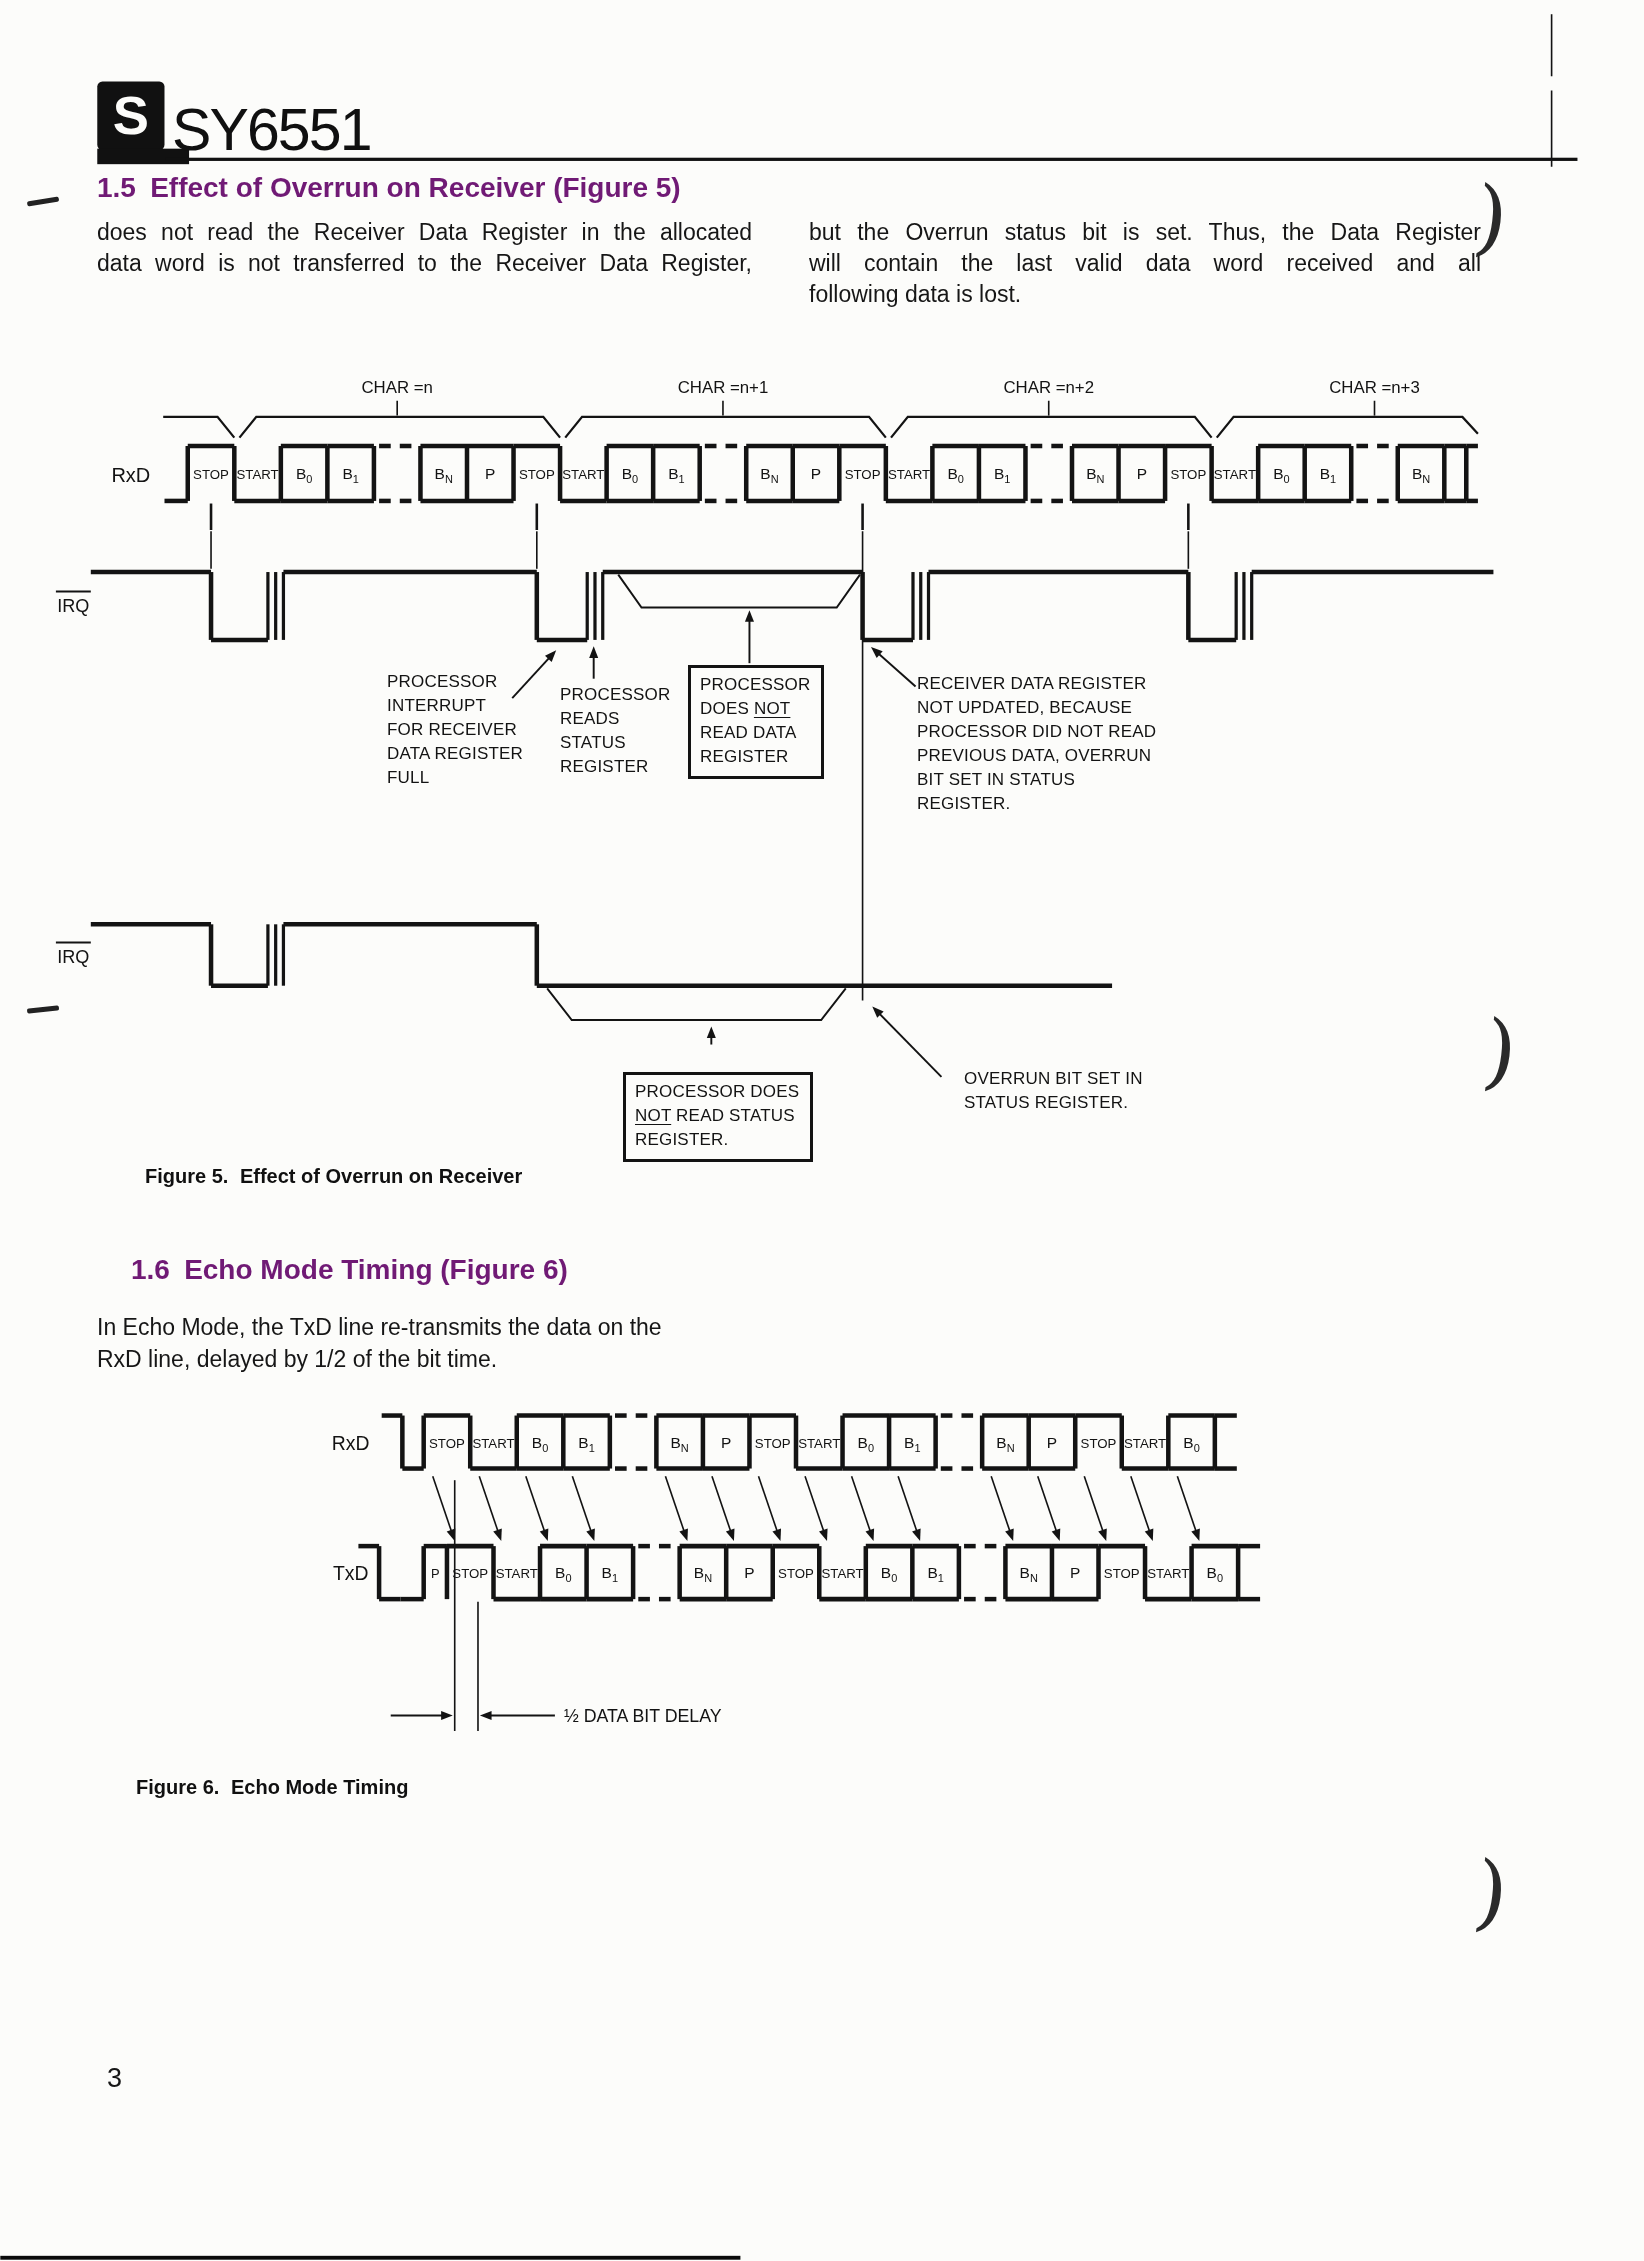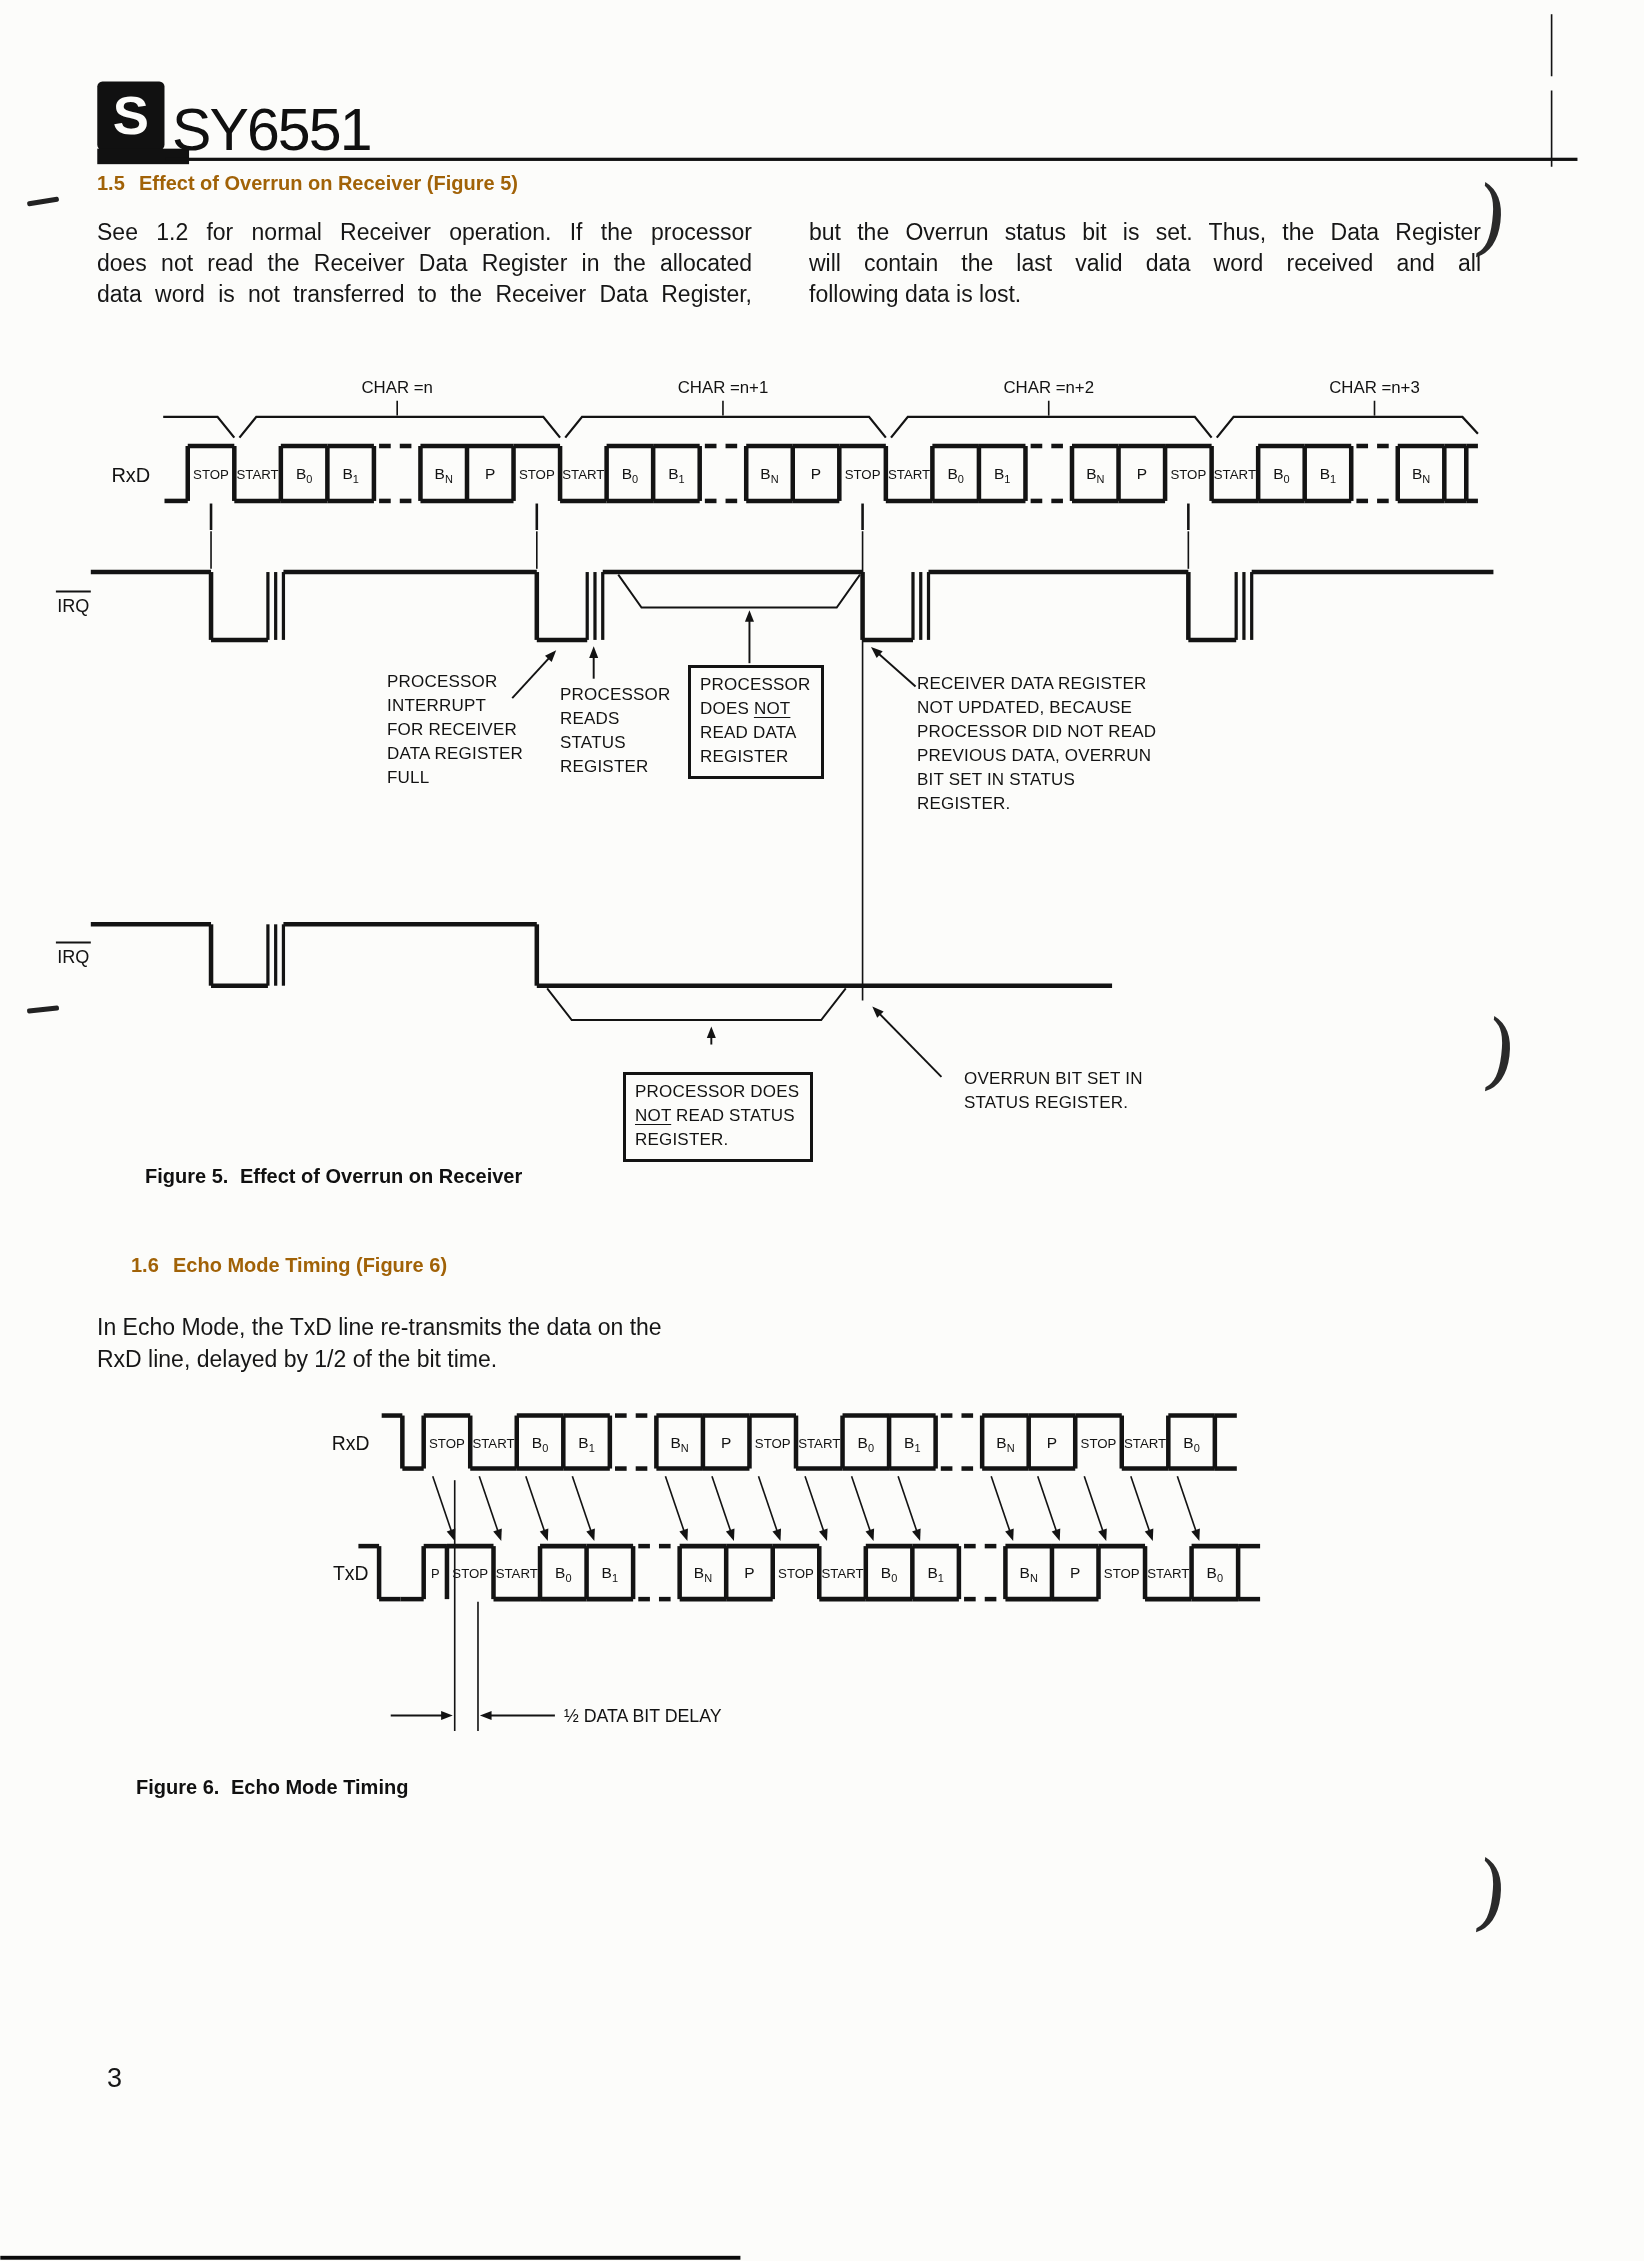--- a/index.html
+++ b/index.html
@@ -1,21 +1,21 @@
 <!DOCTYPE html>
 <html style="font-size:10.3px"><head>
 <meta charset="utf-8">
 <style>
   html,body{margin:0;padding:0;background:#e8e8e6;}
   #page{position:relative;width:1645px;height:2261px;background:#fcfcfa;
         font-family:"Liberation Sans",sans-serif;color:#141414;overflow:hidden;}
   svg.overlay{position:absolute;left:0;top:0;}
   .brand{position:absolute;left:172px;top:76px;font-size:59px;font-weight:400;
          letter-spacing:-1.9px;color:#101010;margin-top:20px;}
-  .heading{position:absolute;font-weight:bold;font-size:20px;color:#a16207;white-space:nowrap;}
+  .heading{position:absolute;font-weight:bold;font-size:28px;color:#701a75;white-space:nowrap;}
   .heading .num{margin-right:14.2px;}
   .bodycol{position:absolute;font-size:23px;line-height:31px;color:#161616;}
   .bodycol .ln{white-space:normal;}
   .bodycol .jl{text-align:justify;text-align-last:justify;}
   .caption{position:absolute;font-weight:bold;font-size:20px;color:#101010;white-space:nowrap;}
   .caption .lab{margin-right:11.6px;margin-left:48px;}
   .callout{position:absolute;font-size:17px;line-height:24px;letter-spacing:0.2px;color:#131313;}
   .callout .callout-line{white-space:nowrap;}
   .callout.boxed{border:3.9px solid #131313;padding:5.2px 10.3px 6.5px 9px;background:#fcfcfa;}
   .callout u{text-underline-offset:2.6px;}
@@ -433,21 +433,20 @@
       </g>
     </svg>
 
   <div class="brand">SY6551</div>
 
   <div class="heading" style="left:97px;top:172px;">
     <span class="num">1.5</span><span>Effect of Overrun on Receiver (Figure 5)</span>
   </div>
 
   <div class="bodycol" id="col-left" style="left:97px;top:217px;width:655px;">
-      <div class="ln jl">See 1.2 for normal Receiver operation. If the processor</div>
       <div class="ln jl">does not read the Receiver Data Register in the allocated</div>
       <div class="ln jl">data word is not transferred to the Receiver Data Register,</div>
     </div>
   <div class="bodycol" id="col-right" style="left:809px;top:217px;width:672px;">
       <div class="ln jl">but the Overrun status bit is set. Thus, the Data Register</div>
       <div class="ln jl">will contain the last valid data word received and all</div>
       <div class="ln">following data is lost.</div>
     </div>
 
   <div class="caption" style="left:97px;top:1165px;">

